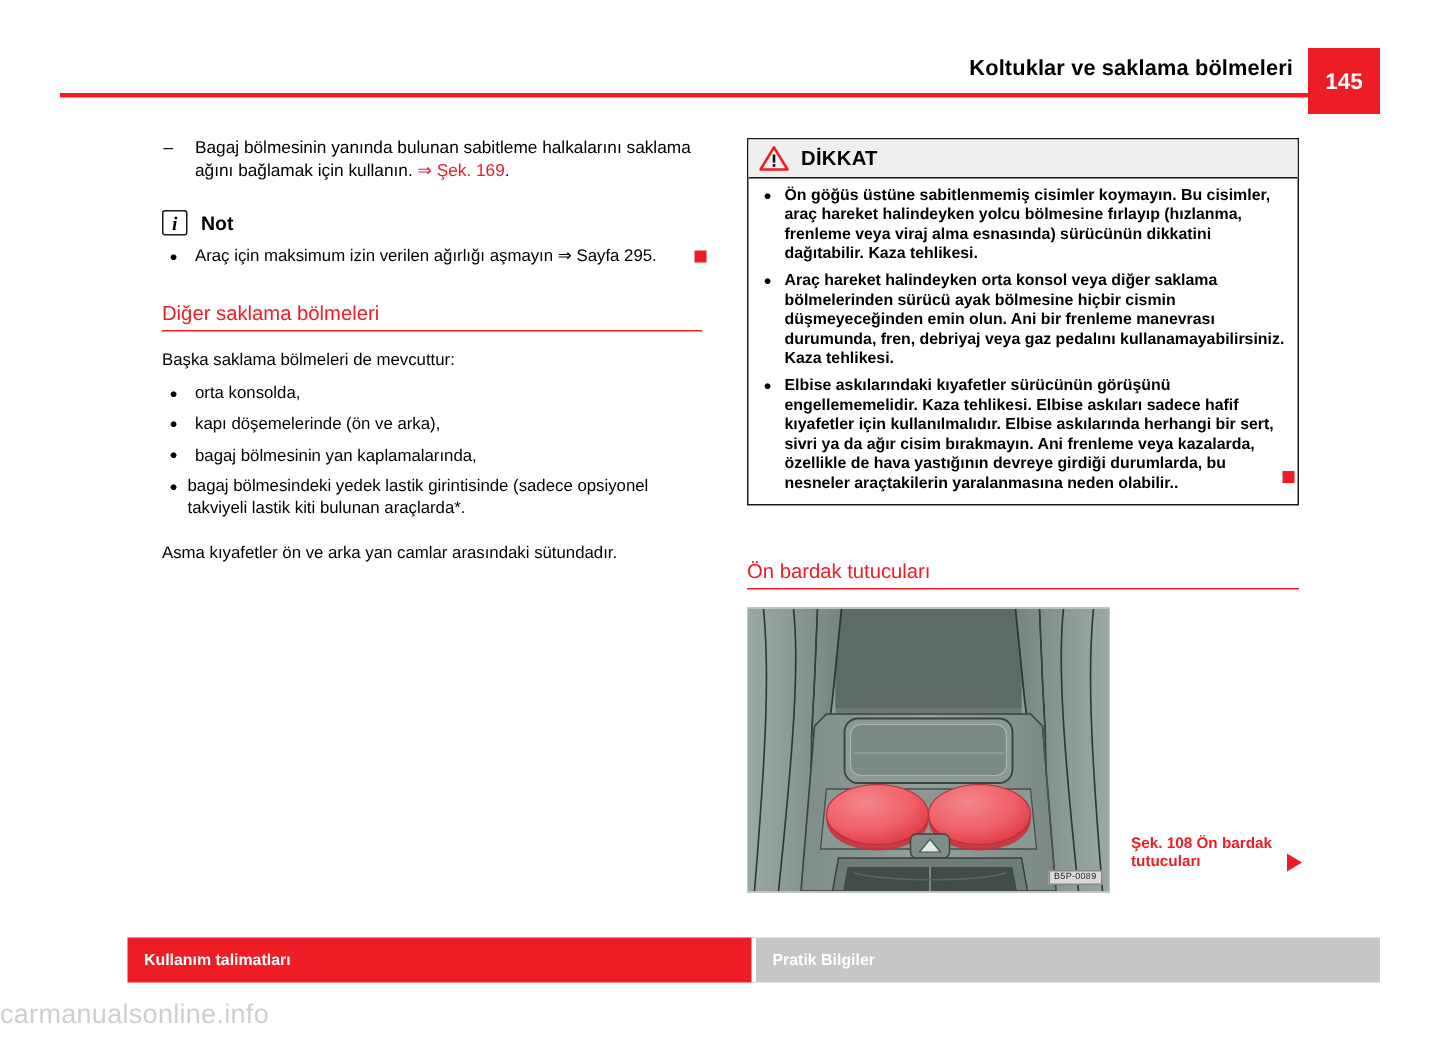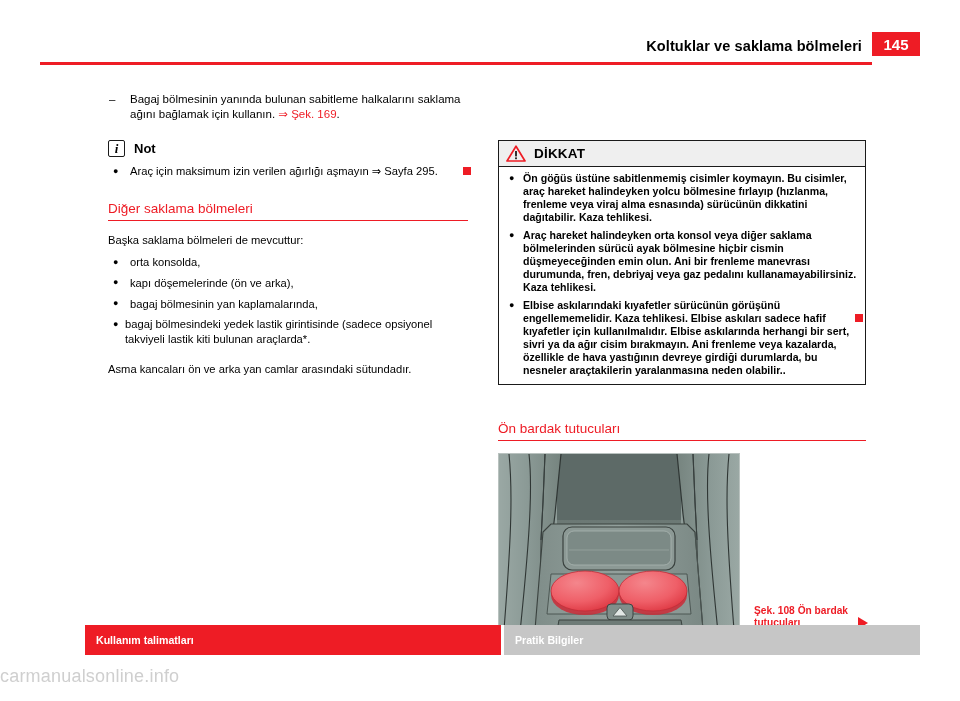--- a/index.html
+++ b/index.html
@@ -32,21 +32,21 @@
     font-weight: bold;
     letter-spacing: 0.1px;
     white-space: nowrap;
     color: #000;
   }
   #header-pagenum {
     position: absolute;
     right: 0px;
     top: -6px;
     width: 48px;
-    height: 24px;
+    height: 44px;
     background: #ee1c25;
     color: #ffffff;
     font-size: 15px;
     font-weight: bold;
     display: flex;
     align-items: center;
     justify-content: center;
   }
   #header-rule {
     position: absolute;
@@ -62,21 +62,20 @@
     position: absolute;
     left: 108px;
     top: 92px;
     width: 360px;
   }
   #col-right {
     position: absolute;
     left: 498px;
     top: 92px;
     width: 368px;
-    margin-top: 48px;
   }
 
   
   .body-text {
     font-size: 11.2px;
     line-height: 14.4px;
     color: #000;
   }
   .dash-item {
     position: relative;
@@ -336,21 +335,21 @@
     <div class="plain-bullet">
       <span class="bullet-mark">●</span>
       <span>bagaj bölmesinin yan kaplamalarında,</span>
     </div>
     <div class="plain-bullet" style="padding-left:17px;">
       <span class="bullet-mark">●</span>
       <span>bagaj bölmesindeki yedek lastik girintisinde (sadece opsiyonel takviyeli lastik kiti bulunan araçlarda*.</span>
     </div>
   </div>
 
-  <div class="body-text" style="margin-top:16px;">Asma kancaları ön ve arka yan camlar arasındaki sütundadır.</div>
+  <div class="body-text" style="margin-top:16px;">Asma kıyafetler ön ve arka yan camlar arasındaki sütundadır.</div>
 </div>
 
 <div class="end-marker" style="position:absolute; left:463px; top:167px;"></div>
 
 <div id="col-right">
 
   <div id="warning-box">
     <div id="warning-header">
       <svg width="20" height="17" viewBox="0 0 20 17">
         <path d="M10 1.2 L19 16 L1 16 Z" fill="none" stroke="#ee1c25" stroke-width="1.7" stroke-linejoin="round"></path>

